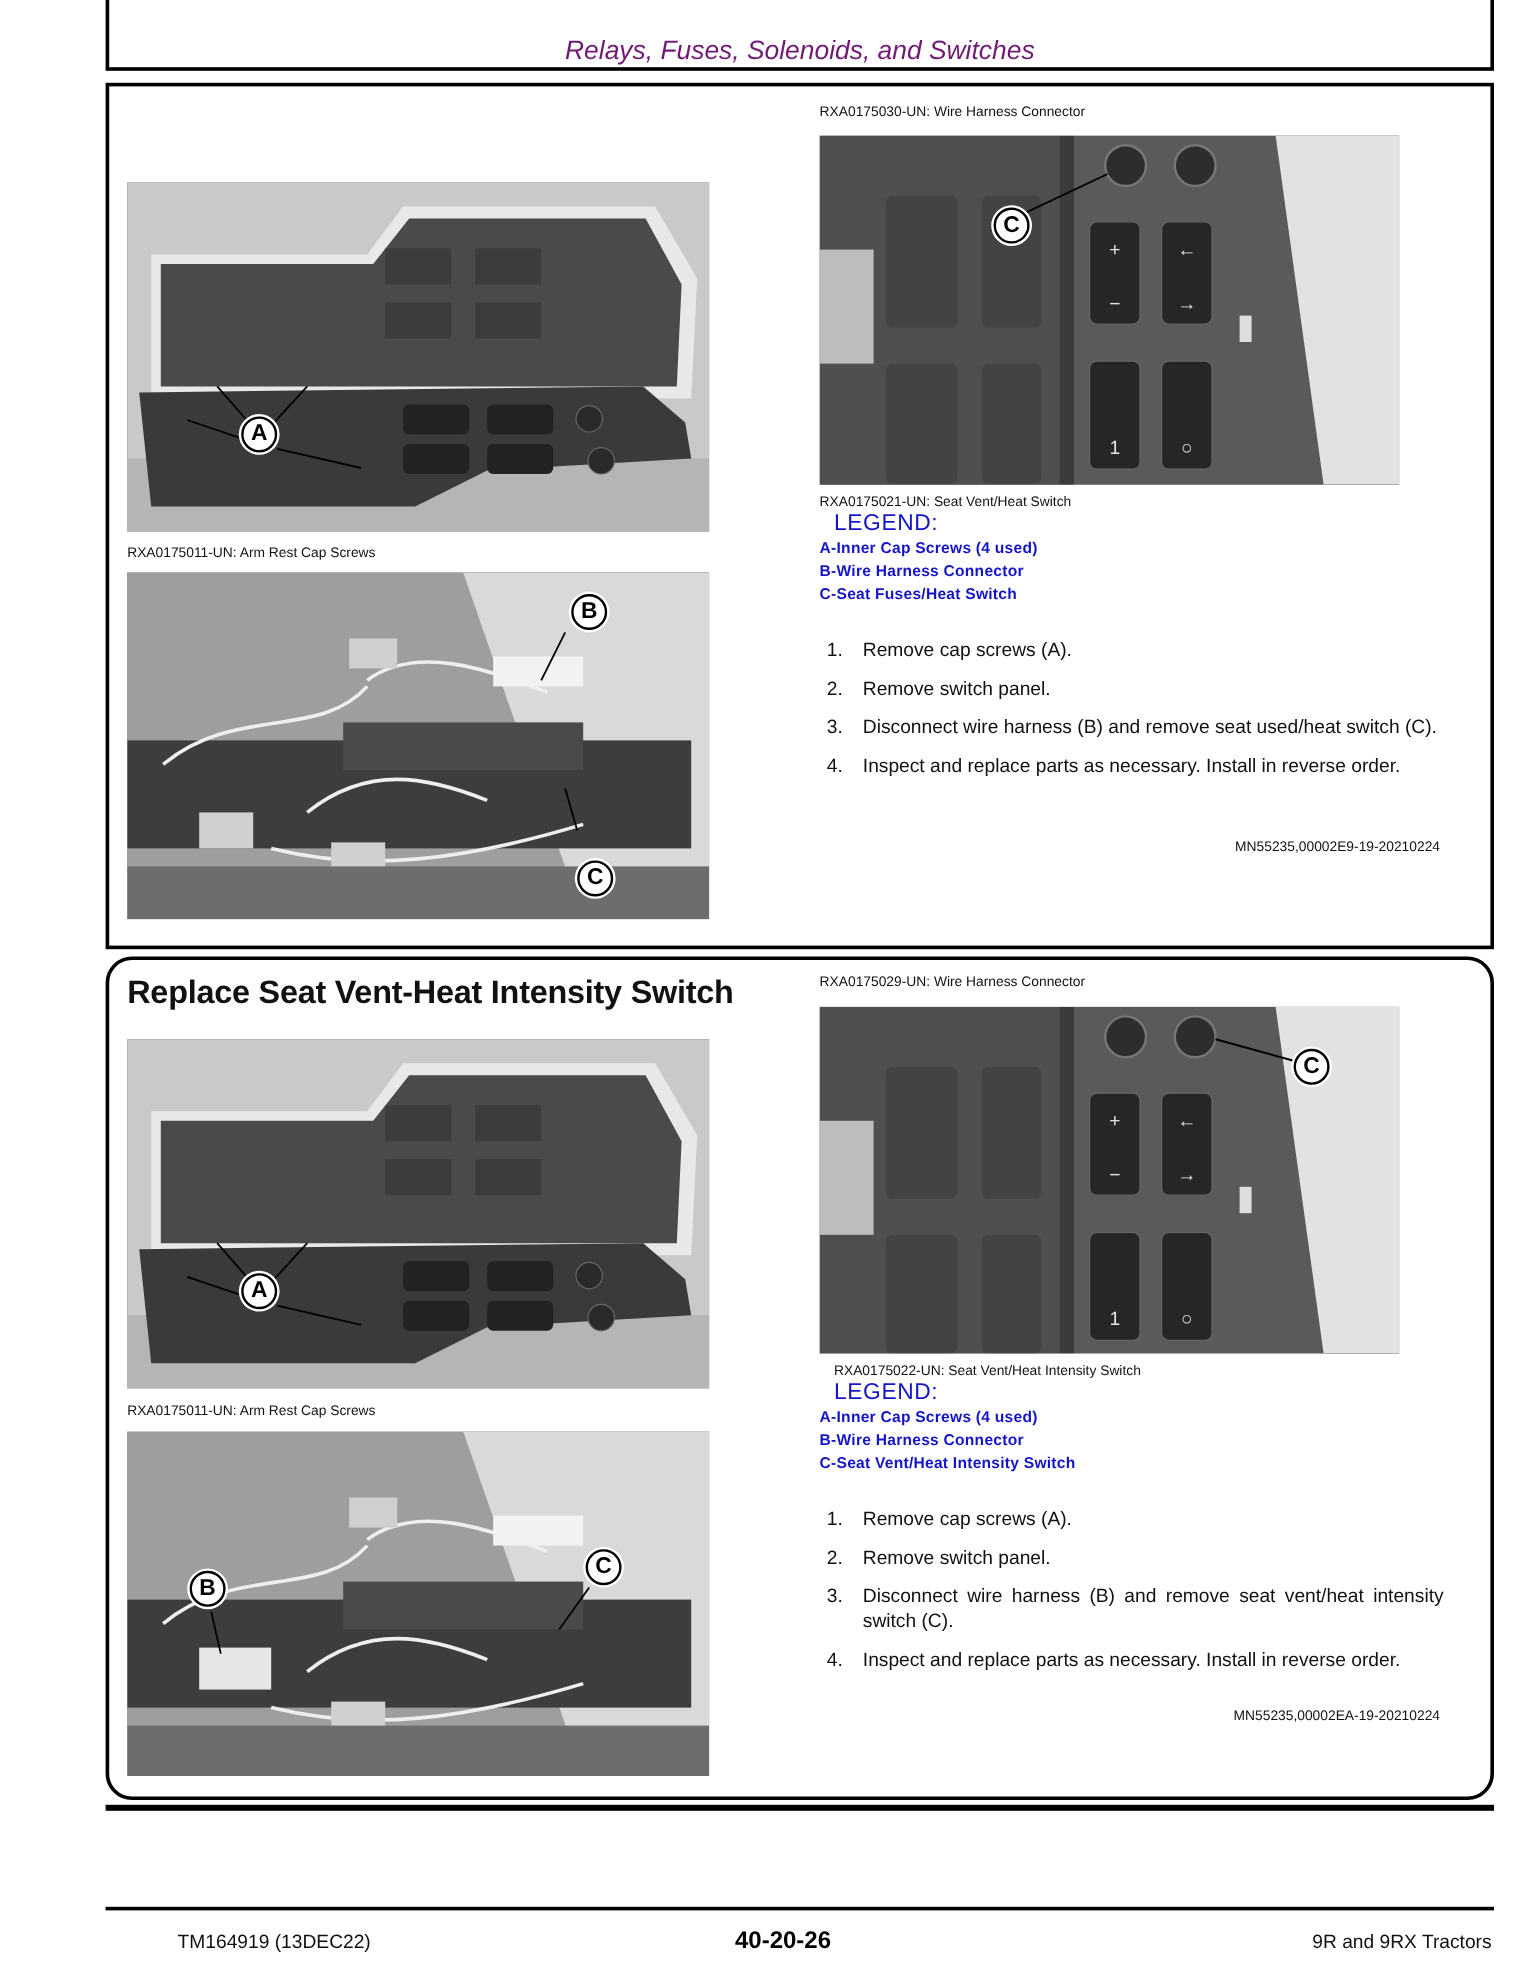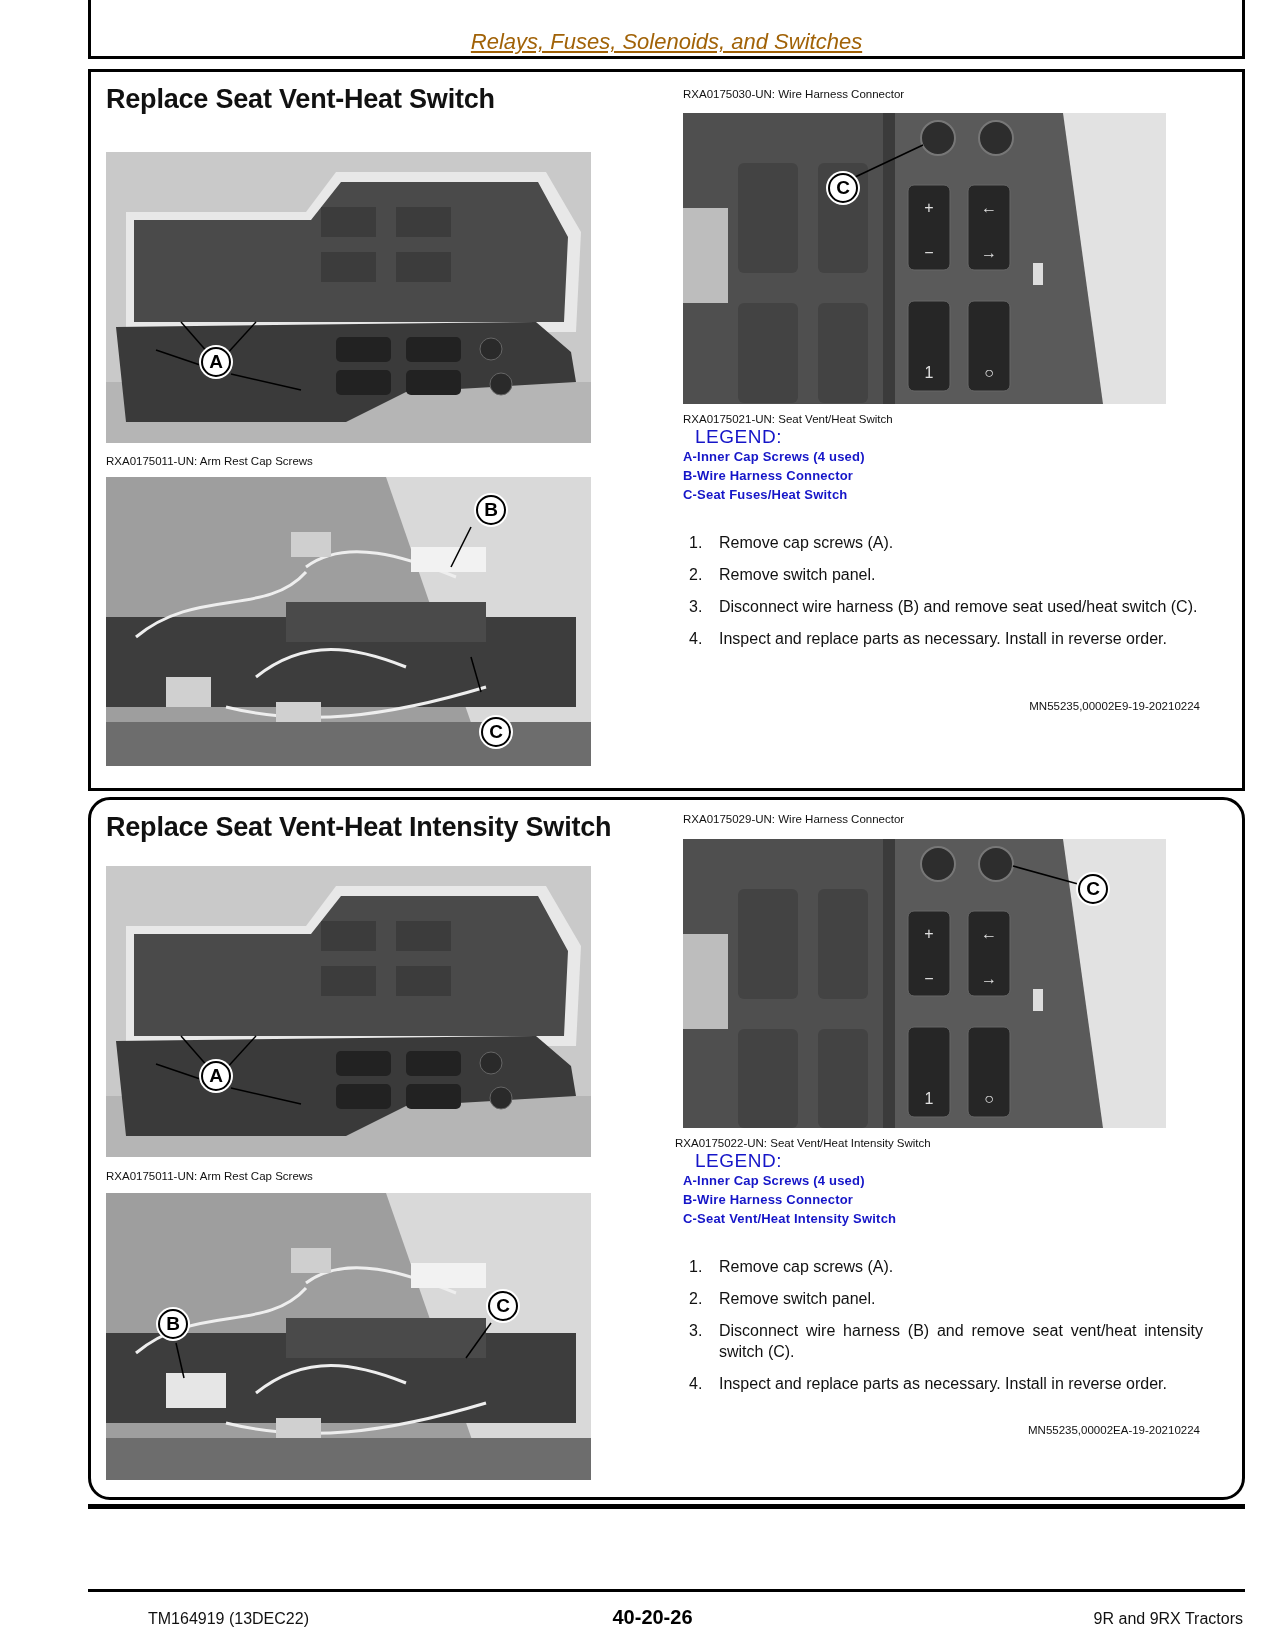--- a/index.html
+++ b/index.html
@@ -5,21 +5,21 @@
   * { box-sizing: border-box; margin: 0; padding: 0; }
   html, body { width: 1275px; height: 1650px; background: #ffffff; overflow: hidden; }
   body { position: relative; font-family: "Liberation Sans", sans-serif; color: #000; }
 
   .hdr-box {
     position: absolute; left: 88px; top: -4px; width: 1157px; height: 63px;
     border: 3px solid #000;
   }
   .hdr-title {
     position: absolute; left: 0; right: 0; top: 30px; text-align: center;
-    font-style: italic; font-size: 22px; color: #a16207; text-decoration: underline;
+    font-style: italic; font-size: 22px; color: #701a75;
   }
 
   .section {
     position: absolute; left: 88px; width: 1157px;
     border: 3px solid #000;
   }
   .sec1 { top: 69px; height: 722px; }
   .sec2 { top: 797px; height: 703px; border-radius: 22px; }
 
   .sec-title {
@@ -61,21 +61,20 @@
   }
 </style>
 </head>
 <body>
 
 <div class="hdr-box">
   <div class="hdr-title">Relays, Fuses, Solenoids, and Switches</div>
 </div>
 
 <div class="section sec1">
-  <div class="sec-title">Replace Seat Vent-Heat Switch</div>
 
   <div class="photo" style="left:15px; top:80px; width:485px; height:291px;">
     <svg viewBox="0 0 485 291" preserveAspectRatio="none">
       <rect width="485" height="291" fill="#c9c9c9"></rect>
       <rect x="0" y="230" width="485" height="61" fill="#b5b5b5"></rect>
       <path d="M20 60 L200 60 L230 20 L440 20 L475 80 L470 180 L20 180 Z" fill="#e8e8e8"></path>
       <path d="M28 68 L205 68 L235 30 L432 30 L462 85 L458 170 L28 170 Z" fill="#4a4a4a"></path>
       <rect x="215" y="55" width="55" height="30" fill="#3c3c3c"></rect>
       <rect x="290" y="55" width="55" height="30" fill="#3c3c3c"></rect>
       <rect x="215" y="100" width="55" height="30" fill="#3c3c3c"></rect>
@@ -263,21 +262,21 @@
         <text x="306" y="100">←</text>
           <text x="306" y="145">→</text>
         <text x="246" y="265">1</text>
           <text x="306" y="265">○</text>
       </g>
       <rect x="350" y="150" width="10" height="22" fill="#ddd"></rect>
       <line x1="330" y1="27" x2="395" y2="45" stroke="#000" stroke-width="1.6"></line>
     </svg>
     <div class="callout" style="left:395px; top:35px;">C</div>
   </div>
-  <div class="caption" style="left:584px; top:337px;">RXA0175022-UN: Seat Vent/Heat Intensity Switch</div>
+  <div class="caption" style="left:604px; top:337px;">RXA0175022-UN: Seat Vent/Heat Intensity Switch</div>
 
   <div class="legend" style="left:592px; top:351px;">
     <div class="lg-head">LEGEND:</div>
     <div class="lg-item">A-Inner Cap Screws (4 used)</div>
     <div class="lg-item">B-Wire Harness Connector</div>
     <div class="lg-item">C-Seat Vent/Heat Intensity Switch</div>
   </div>
 
   <ol class="steps" style="left:592px; top:456px; width:520px;">
     <li>

